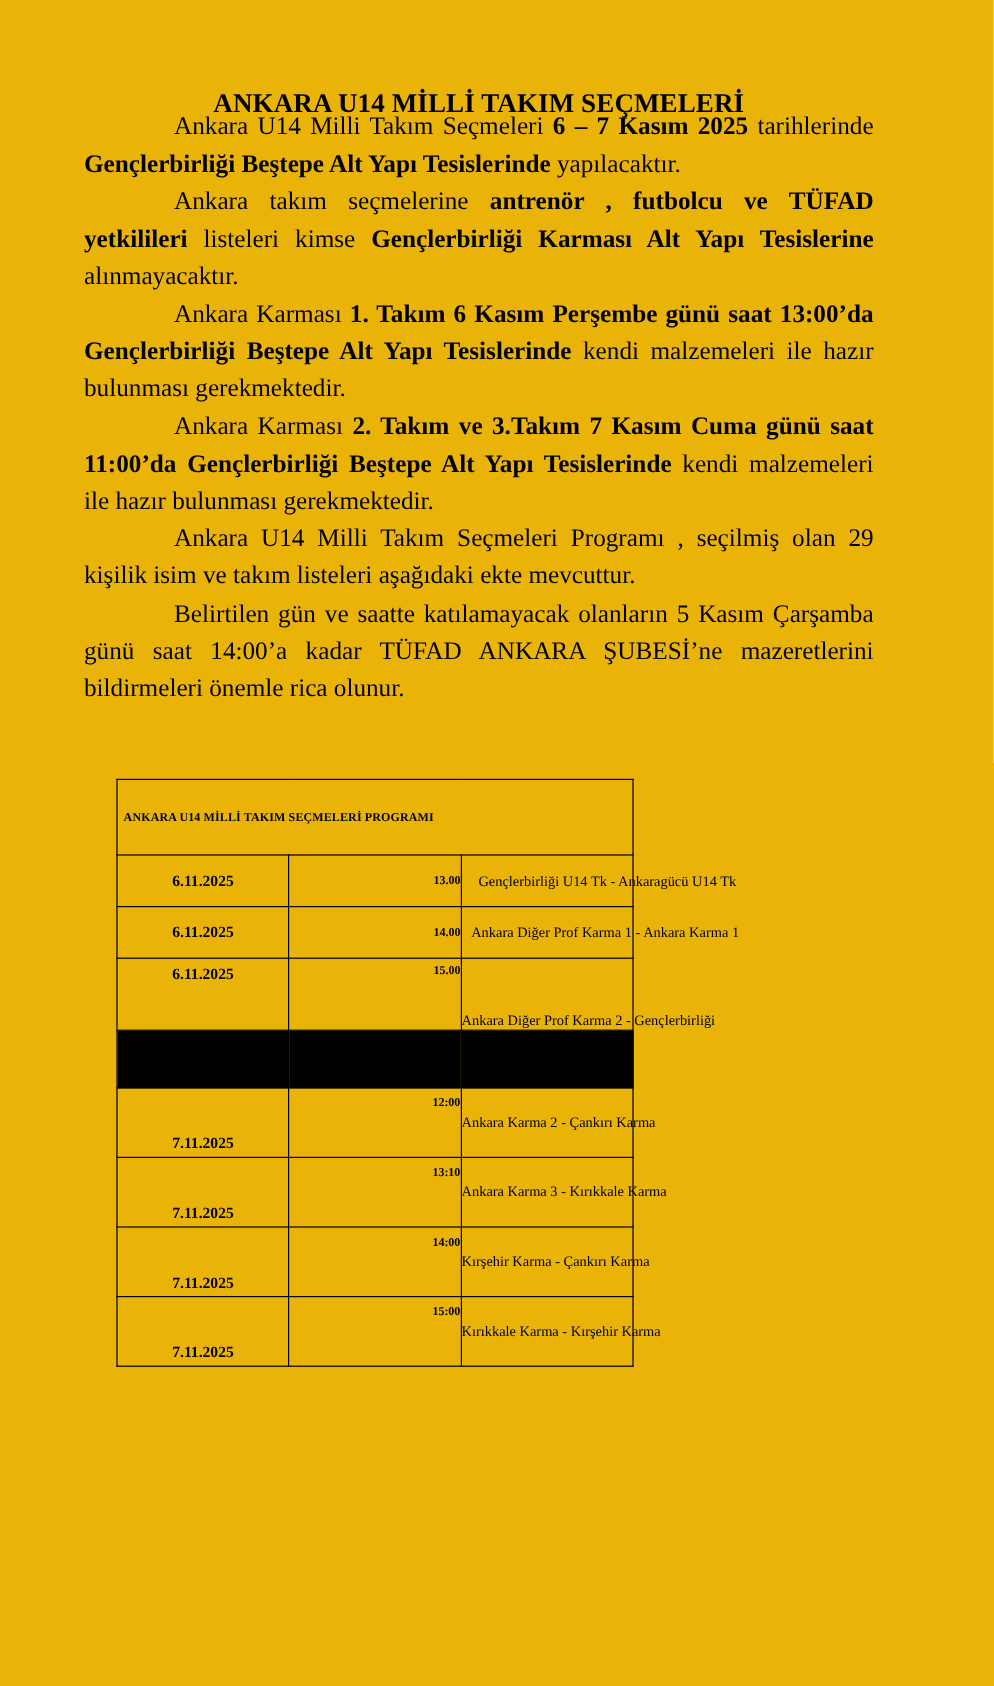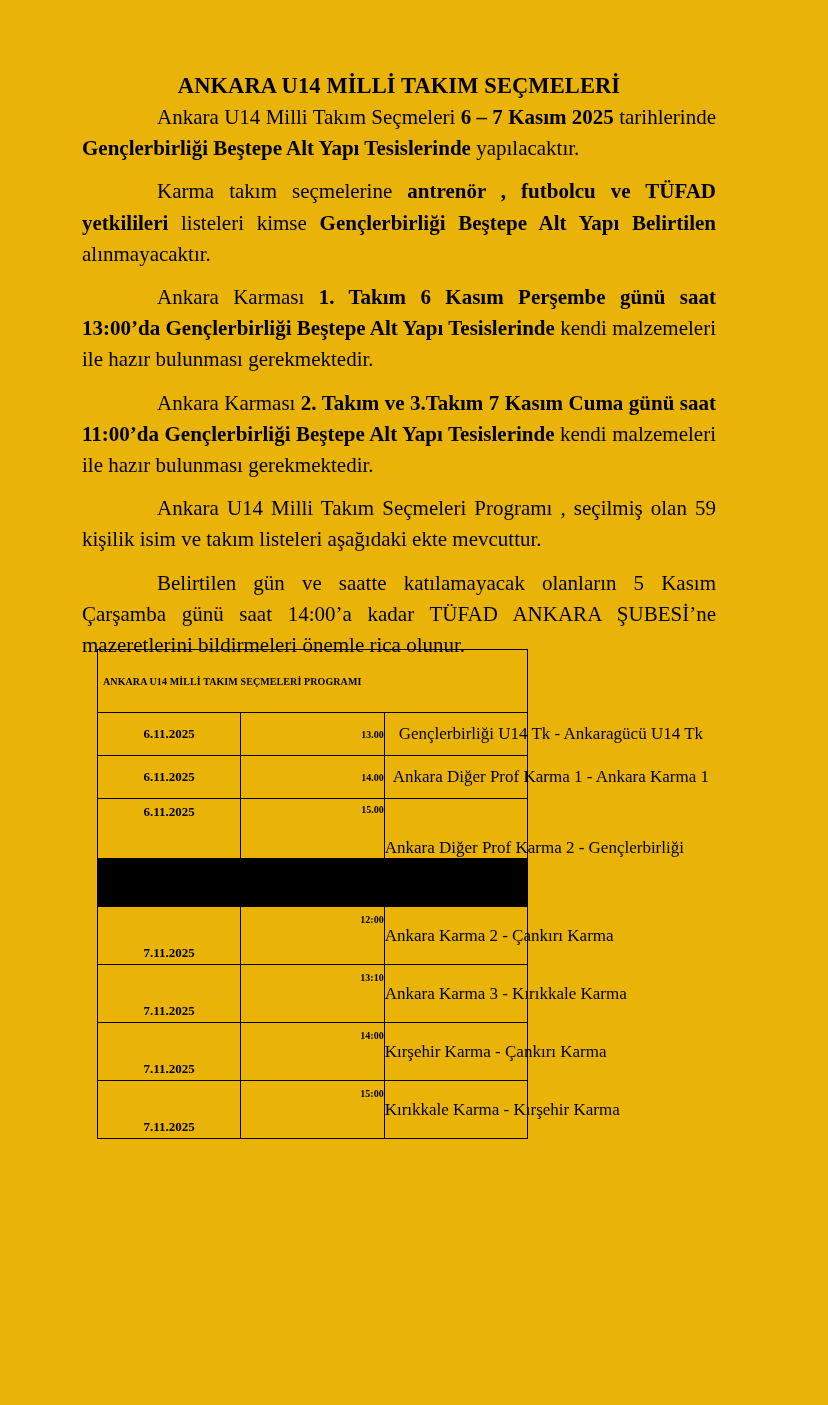--- a/index.html
+++ b/index.html
@@ -44,21 +44,21 @@
     position: absolute;
     left: 70px;
     top: 90px;
     width: 658px;
     font-size: 21px;
     line-height: 31.2px;
     text-align: justify;
     text-justify: inter-word;
   }
   .body-text p {
-    margin: 12px;
+    margin: 0;
     text-indent: 75px;
   }
   .body-text p b,
   .body-text p strong {
     font-weight: bold;
   }
 
   
   .schedule-table {
     position: absolute;
@@ -97,21 +97,21 @@
     white-space: nowrap;
   }
   .cell-time {
     font-weight: bold;
     font-size: 10px;
     text-align: right;
     padding: 0 1px;
     white-space: nowrap;
   }
   .cell-match {
-    font-size: 17px;
+    font-size: 12px;
     text-align: center;
     padding: 0 4px;
     white-space: nowrap;
   }
 
   
   .row-a td { height: 42px; }
   .row-a .cell-match { text-align: left; padding-left: 8px; }
   .row-a.first .cell-match { text-align: left; padding-left: 14px; }
 
@@ -136,24 +136,24 @@
 </style>
 </head>
 <body>
 
 <div class="page">
 
   <h1 class="doc-title">ANKARA U14 MİLLİ TAKIM SEÇMELERİ</h1>
 
   <div class="body-text">
       <p><span>Ankara U14 Milli Takım Seçmeleri </span><b>6 – 7 Kasım 2025</b><span> tarihlerinde </span><b>Gençlerbirliği Beştepe Alt Yapı Tesislerinde</b><span> yapılacaktır.</span></p>
-      <p><span>Karma takım seçmelerine </span><b>antrenör , futbolcu ve TÜFAD yetkilileri</b><span> listeleri kimse </span><b>Gençlerbirliği Beştepe Alt Yapı Belirtilen</b><span> alınmayacaktır.</span></p>
+      <p><span>Ankara takım seçmelerine </span><b>antrenör , futbolcu ve TÜFAD yetkilileri</b><span> listeleri kimse </span><b>Gençlerbirliği Karması Alt Yapı Tesislerine</b><span> alınmayacaktır.</span></p>
       <p><span>Ankara Karması </span><b>1. Takım 6 Kasım Perşembe günü saat 13:00’da Gençlerbirliği Beştepe Alt Yapı Tesislerinde</b><span> kendi malzemeleri ile hazır bulunması gerekmektedir.</span></p>
       <p><span>Ankara Karması </span><b>2. Takım ve 3.Takım 7 Kasım Cuma günü saat 11:00’da Gençlerbirliği Beştepe Alt Yapı Tesislerinde</b><span> kendi malzemeleri ile hazır bulunması gerekmektedir.</span></p>
-      <p><span>Ankara U14 Milli Takım Seçmeleri Programı , seçilmiş olan 59 kişilik isim ve takım listeleri aşağıdaki ekte mevcuttur.</span></p>
+      <p><span>Ankara U14 Milli Takım Seçmeleri Programı , seçilmiş olan 29 kişilik isim ve takım listeleri aşağıdaki ekte mevcuttur.</span></p>
       <p><span>Belirtilen gün ve saatte katılamayacak olanların 5 Kasım Çarşamba günü saat 14:00’a kadar TÜFAD ANKARA ŞUBESİ’ne mazeretlerini bildirmeleri önemle rica olunur.</span></p>
     </div>
 
   <table class="schedule-table">
     <tbody>
       <tr class="tbl-header">
         <td colspan="3">ANKARA U14 MİLLİ TAKIM SEÇMELERİ PROGRAMI</td>
       </tr>
     <tr class="row-a first">
           <td class="cell-date col-date">6.11.2025</td>

